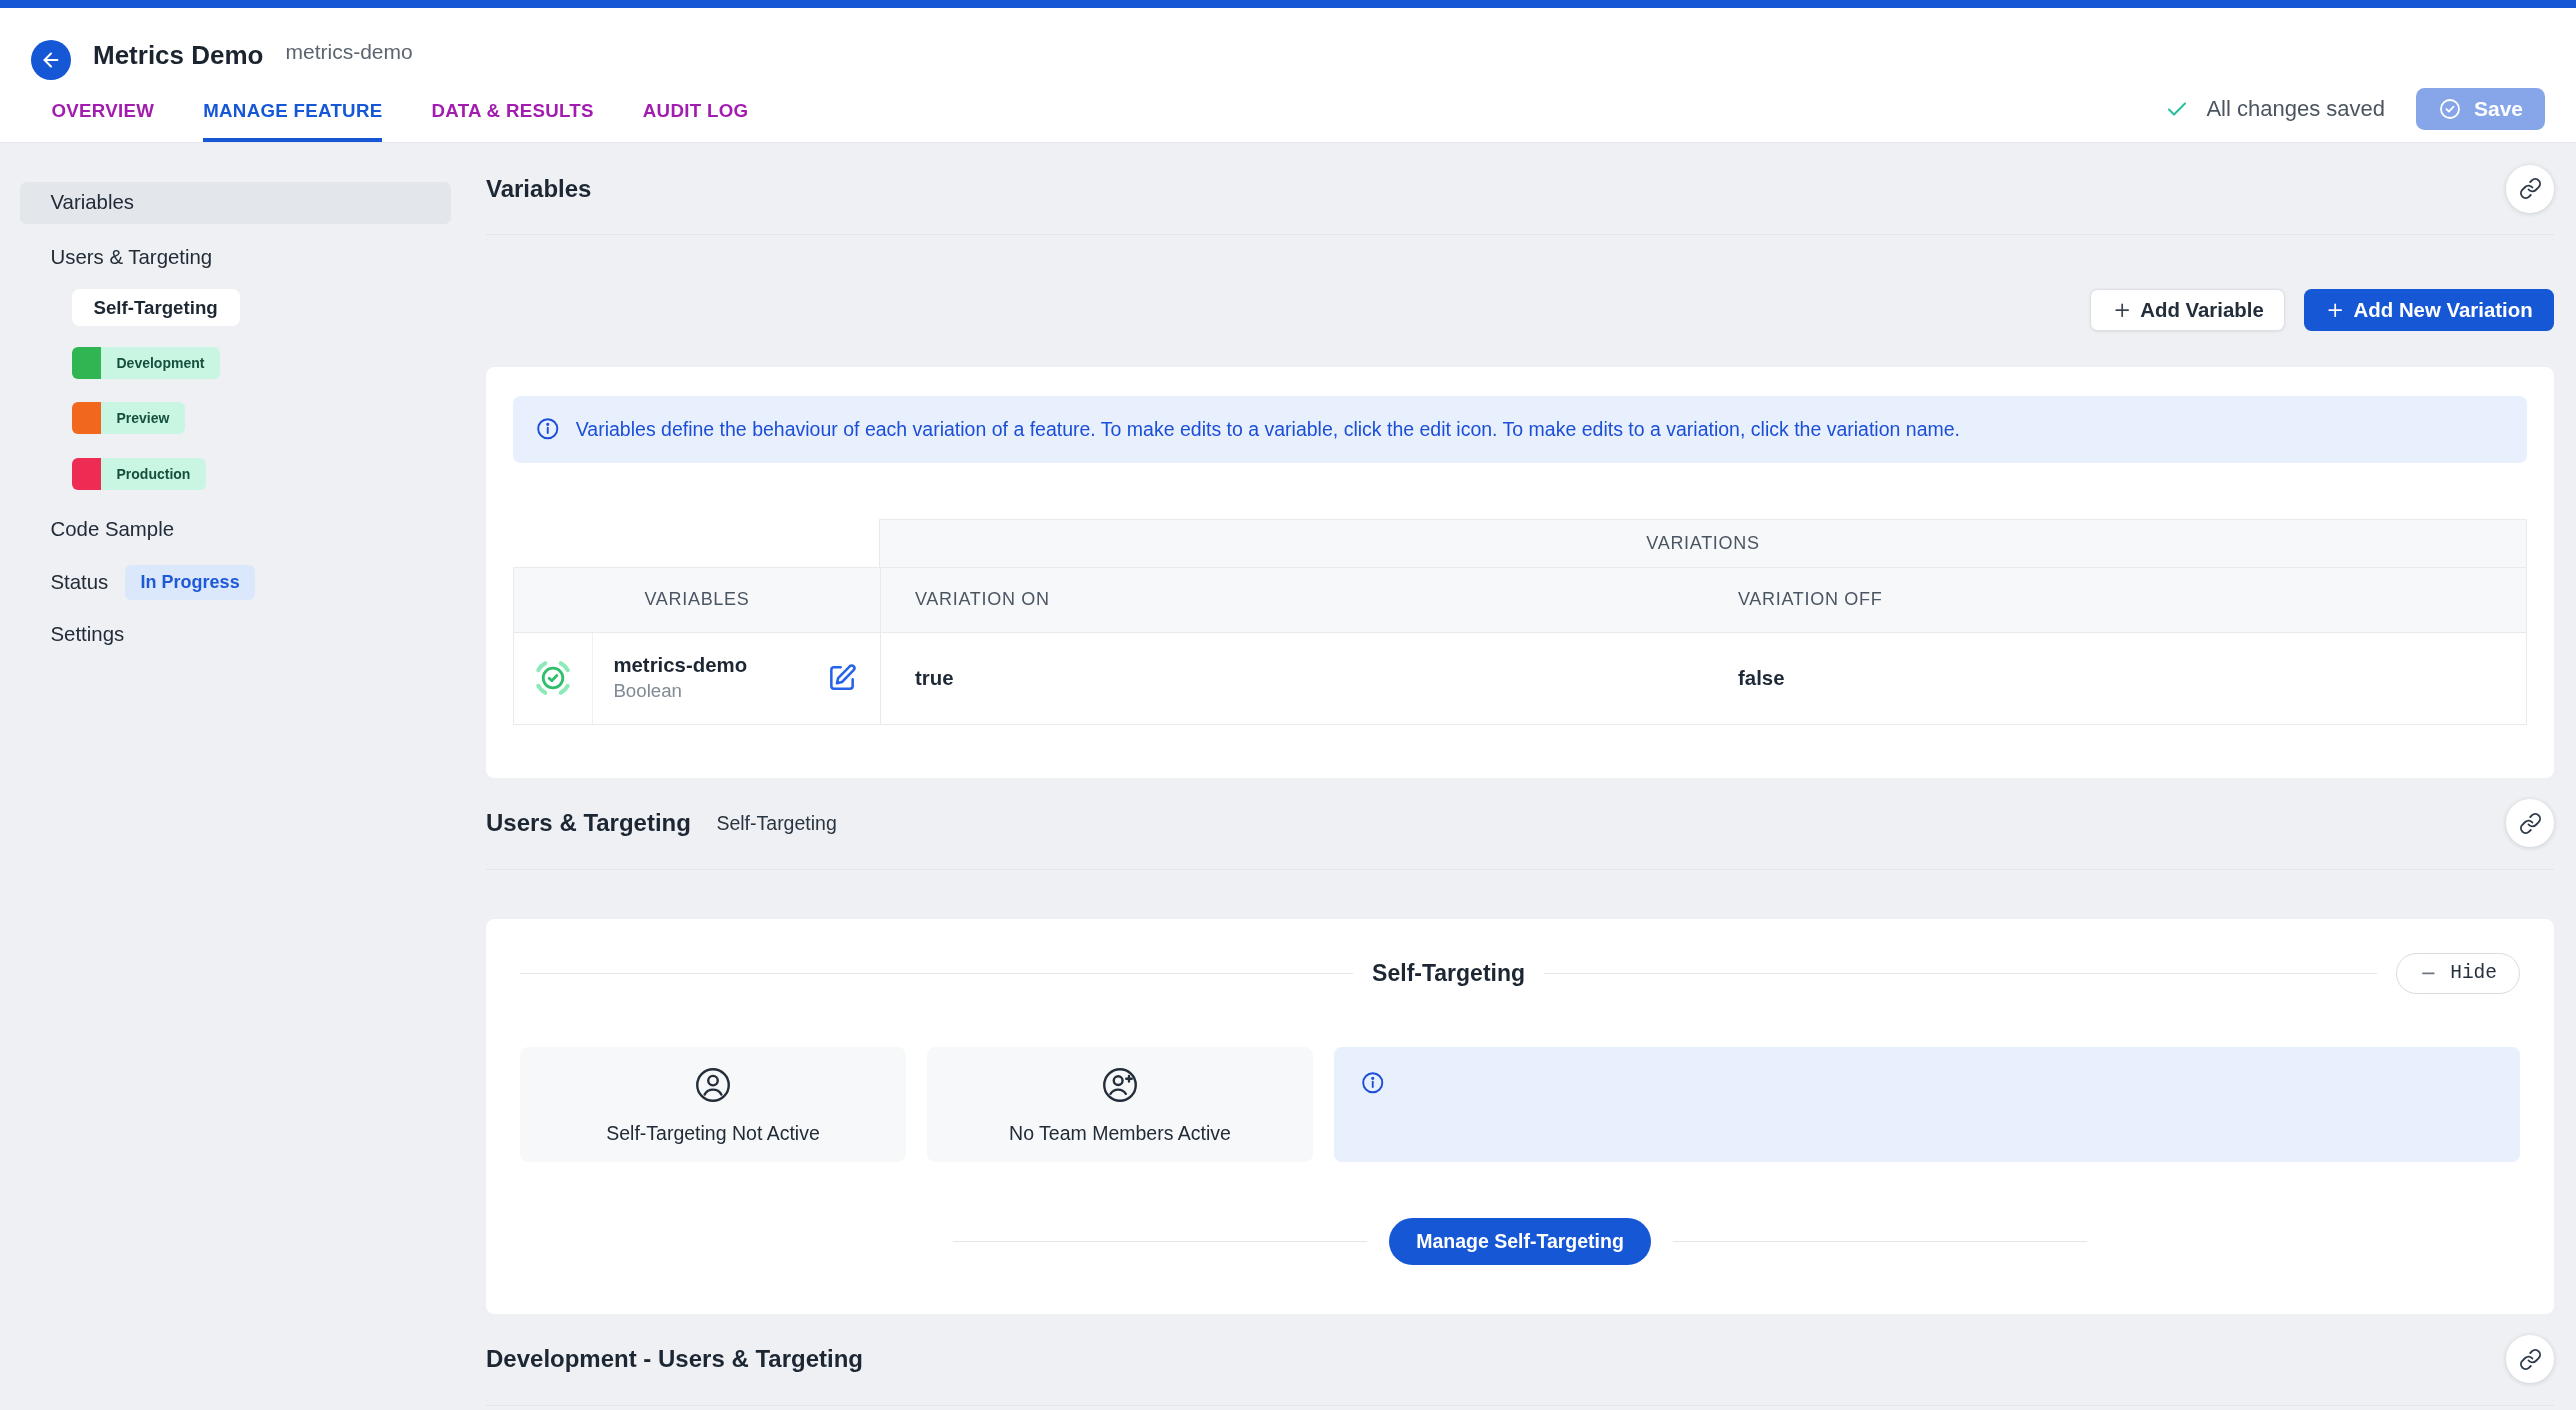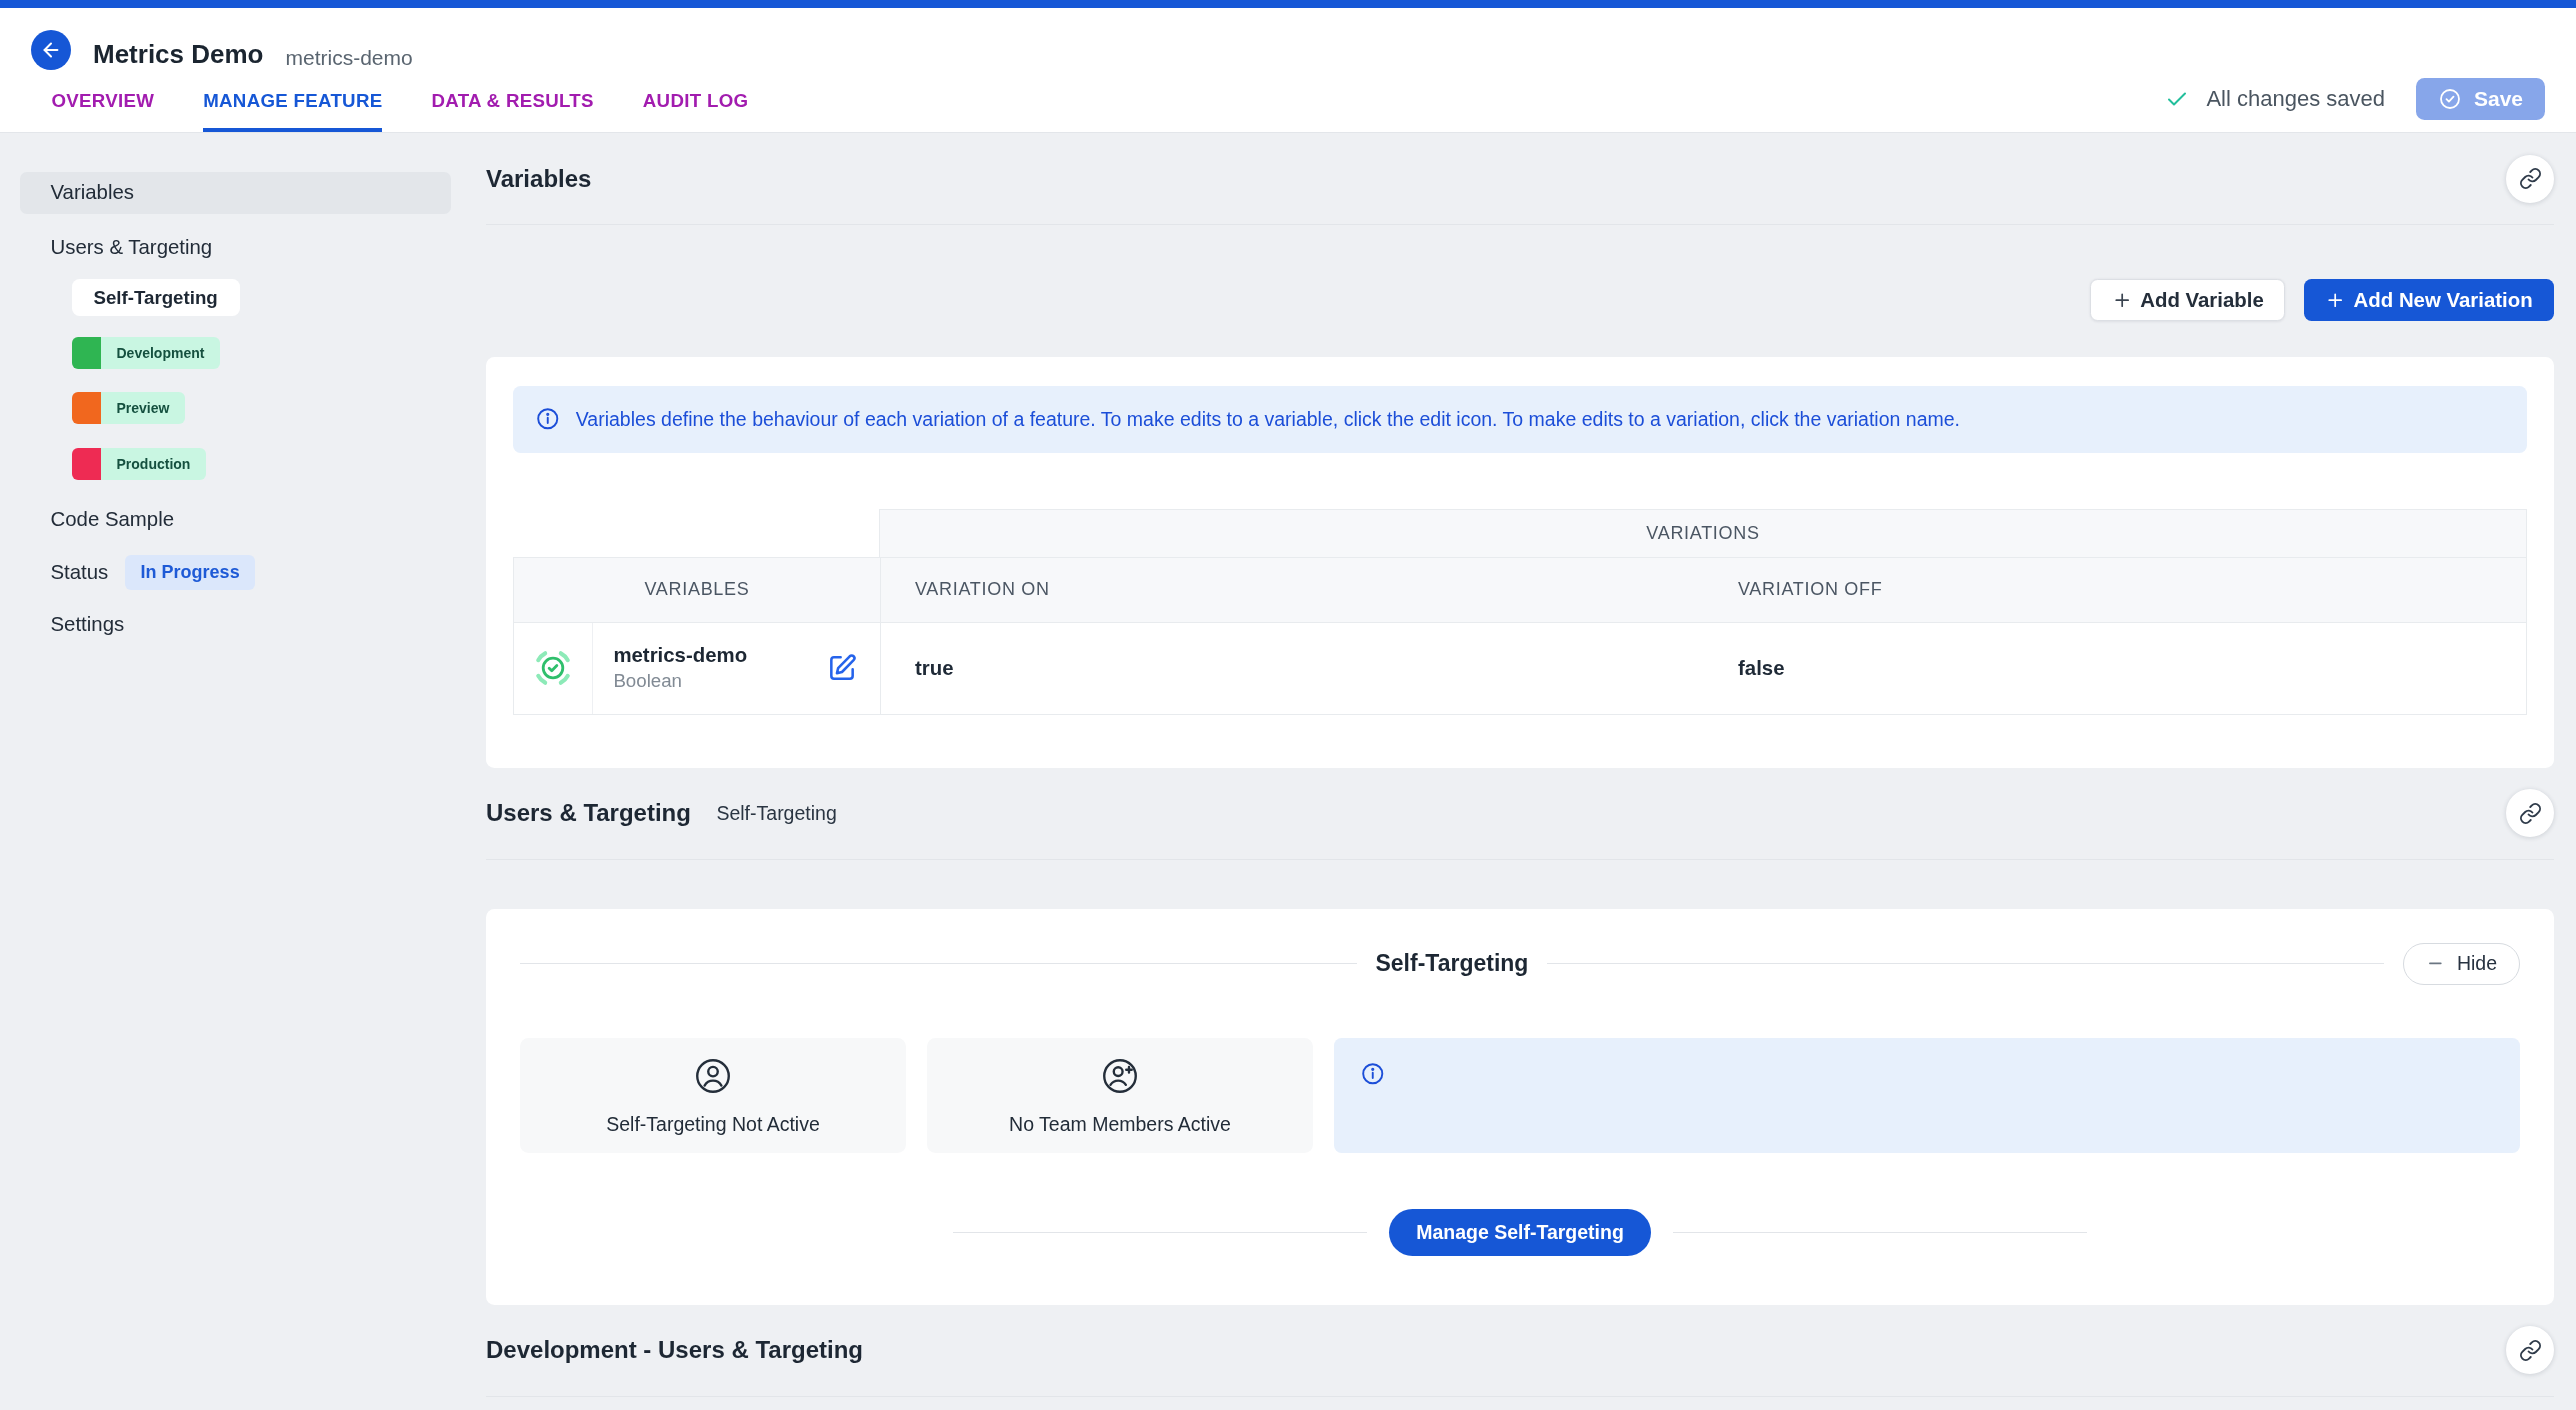--- a/index.html
+++ b/index.html
@@ -8,21 +8,21 @@
     font-family:"Liberation Sans", sans-serif;
     background:#eef0f3;
     color:#1d2733;
     overflow:hidden;
   }
   .page { position:relative; width:2576px; height:1410px; overflow:hidden; }
 
   
   .topbar { height:7.6px; background:#1657d6; }
   .header { background:#ffffff; border-bottom:0.8px solid #e3e6ea; }
-  .header-top { display:flex; align-items:flex-end; padding:22px 31px 0 31px; }
+  .header-top { display:flex; align-items:flex-start; padding:32px 31px 0 31px; }
   .back-btn { width:40px; height:40px; border-radius:50%; background:#1657d6; display:flex; align-items:center; justify-content:center; flex:0 0 auto; cursor:pointer; }
   .page-title { margin-left:22px; font-size:26px; font-weight:700; color:#1b2530; }
   .page-subtitle { margin-left:22px; font-size:21px; color:#5a6570; }
   .spacer { flex:1; }
   .last-modified { font-size:20.4px; color:#5a6570; text-decoration:underline; cursor:pointer; }
   .header-bottom { display:flex; align-items:flex-end; padding:0 31px; margin-top:8.5px; }
   .tabs { display:flex; gap:49px; margin-left:20.4px; }
   .tab { font-size:18.7px; font-weight:600; letter-spacing:0.3px; color:#a21caf; padding-bottom:16px; border-bottom:4.2px solid transparent; cursor:pointer; }
   .tab.active { color:#1657d6; border-bottom-color:#1657d6; }
   .saved-row { display:flex; align-items:center; padding-bottom:12px; }
@@ -78,21 +78,21 @@
   .var-name { font-size:20.4px; font-weight:600; color:#1d2733; }
   .var-type { font-size:18.7px; color:#818a94; margin-top:3.4px; }
   .vt-val { font-size:20.4px; font-weight:600; color:#1f2a37; padding-left:34px; }
   .edit-btn { cursor:pointer; display:flex; }
 
   
   .st-card { background:#fff; border-radius:8.5px; margin-top:49px; padding:34px 34px 49px 34px; }
   .st-title-row { display:flex; align-items:center; gap:18.7px; }
   .st-line { flex:1; height:0.8px; background:#e2e5e9; }
   .st-title { font-size:23px; font-weight:600; color:#1d2733; }
-  .hide-btn { display:flex; align-items:center; gap:12.7px; border:0.8px solid #d7dbe0; border-radius:848px; background:#fff; padding:8.5px 22px; font-size:19.5px; font-weight:500; color:#273240; cursor:pointer; font-family:Liberation Sans, sans-serif; }
+  .hide-btn { display:flex; align-items:center; gap:12.7px; border:0.8px solid #d7dbe0; border-radius:848px; background:#fff; padding:8.5px 22px; font-size:19.5px; font-weight:500; color:#273240; cursor:pointer; font-family:Liberation Mono, monospace; }
   .st-content { display:flex; gap:21px; margin-top:53px; }
   .status-card { width:386px; flex:0 0 auto; background:#f7f8f9; border-radius:8.5px; display:flex; flex-direction:column; align-items:center; justify-content:center; gap:15.3px; height:115px; }
   .status-card .lbl { font-size:19.5px; font-weight:500; color:#222c38; }
   .st-banner { flex:1; align-items:flex-start; padding:22px 25.5px; }
   .manage-row { display:flex; align-items:center; justify-content:center; gap:22px; margin-top:56px; }
   .manage-line { width:414px; height:0.8px; background:#e2e5e9; }
   .manage-btn { background:#1657d6; color:#fff; border:none; border-radius:848px; padding:12px 27px; font-size:19.5px; font-weight:600; cursor:pointer; font-family:inherit; }
 
   .bold { font-weight:600; }
 </style>

